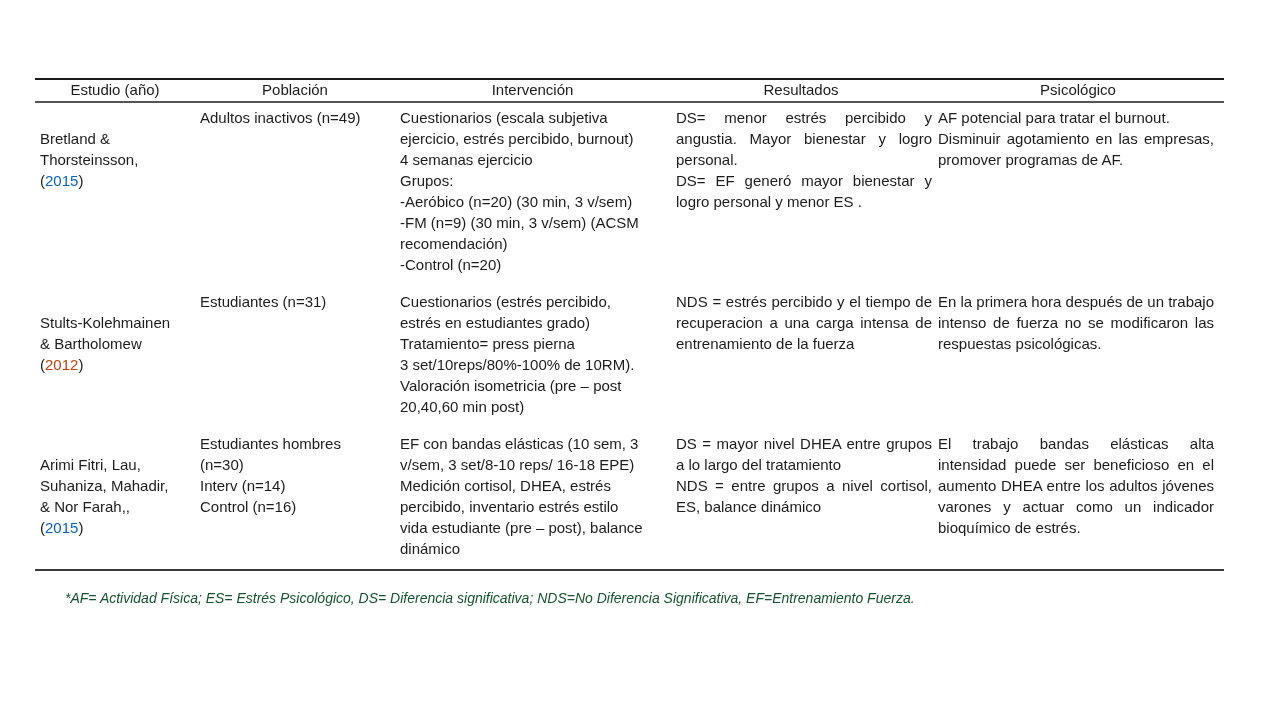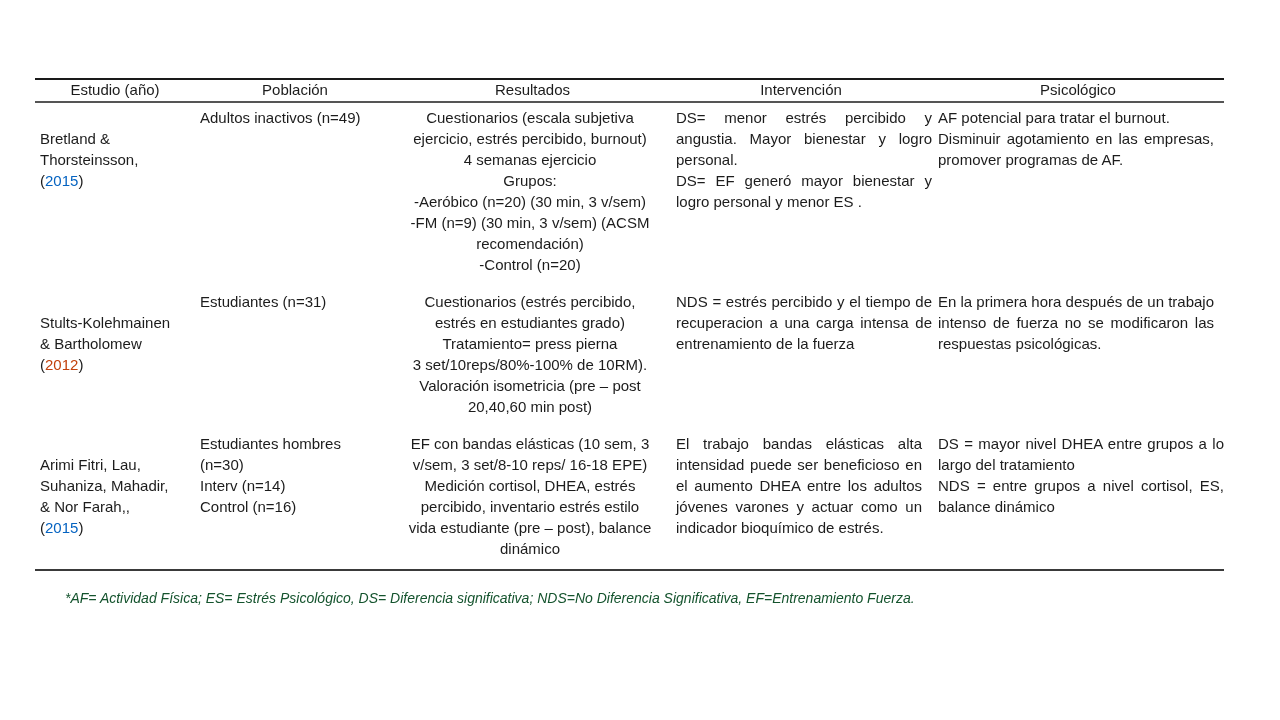--- a/index.html
+++ b/index.html
@@ -47,21 +47,21 @@
     padding-bottom: 16px;
   }
   .cell {
     font-size: 15px;
     line-height: 21px;
     white-space: pre-line;
     vertical-align: top;
   }
   .study-cell      { padding-left: 5px;  padding-right: 8px; }
   .population-cell { padding-left: 5px;  padding-right: 8px; }
-  .intervention-cell { padding-left: 5px; padding-right: 10px; text-align: center; }
+  .intervention-cell { padding-left: 5px; padding-right: 10px; }
   .results-cell    { padding-left: 6px;  padding-right: 0px;  text-align: justify; }
   .conclusion-cell { padding-left: 6px;  padding-right: 10px; text-align: justify; }
   .year-line { white-space: nowrap; }
   .year-link {
     cursor: pointer;
   }
   .footnote {
     margin-top: 18px;
     padding-left: 30px;
     font-size: 14px;
@@ -72,22 +72,22 @@
 </style>
 </head>
 <body>
 
 <div class="page">
   <div class="table-wrap">
 
     <div class="grid5 header-row">
       <div class="header-cell">Estudio (año)</div>
       <div class="header-cell">Población</div>
+      <div class="header-cell">Intervención</div>
       <div class="header-cell">Resultados</div>
-      <div class="header-cell">Intervención</div>
       <div class="header-cell">Psicológico</div>
     </div>
 
     <div class="tbody">
 
       <div class="grid5 row">
         <div class="cell study-cell">
           <span>Bretland &amp;
 Thorsteinsson,</span>
           <div class="year-line"><span>(</span><a class="year-link" style="color: rgb(5, 99, 193);">2015</a><span>)</span></div>
@@ -134,22 +134,22 @@
         <div class="cell population-cell">Estudiantes hombres
 (n=30)
 Interv (n=14)
 Control (n=16)</div>
         <div class="cell intervention-cell">EF con bandas elásticas (10 sem, 3
 v/sem, 3 set/8-10 reps/ 16-18 EPE)
 Medición cortisol, DHEA, estrés
 percibido, inventario estrés estilo
 vida estudiante (pre – post), balance
 dinámico</div>
-        <div class="cell conclusion-cell">El trabajo bandas elásticas alta intensidad puede ser beneficioso en el aumento DHEA entre los adultos jóvenes varones y actuar como un indicador bioquímico de estrés.</div>
         <div class="cell results-cell">DS = mayor nivel DHEA entre grupos a lo largo del tratamiento
 NDS = entre grupos a nivel cortisol, ES, balance dinámico</div>
+        <div class="cell conclusion-cell">El trabajo bandas elásticas alta intensidad puede ser beneficioso en el aumento DHEA entre los adultos jóvenes varones y actuar como un indicador bioquímico de estrés.</div>
       </div>
 
     </div>
 
     <div class="footnote">*AF= Actividad Física; ES= Estrés Psicológico, DS= Diferencia significativa; NDS=No Diferencia Significativa, EF=Entrenamiento Fuerza.</div>
   </div>
 </div>
 
 </body></html>

